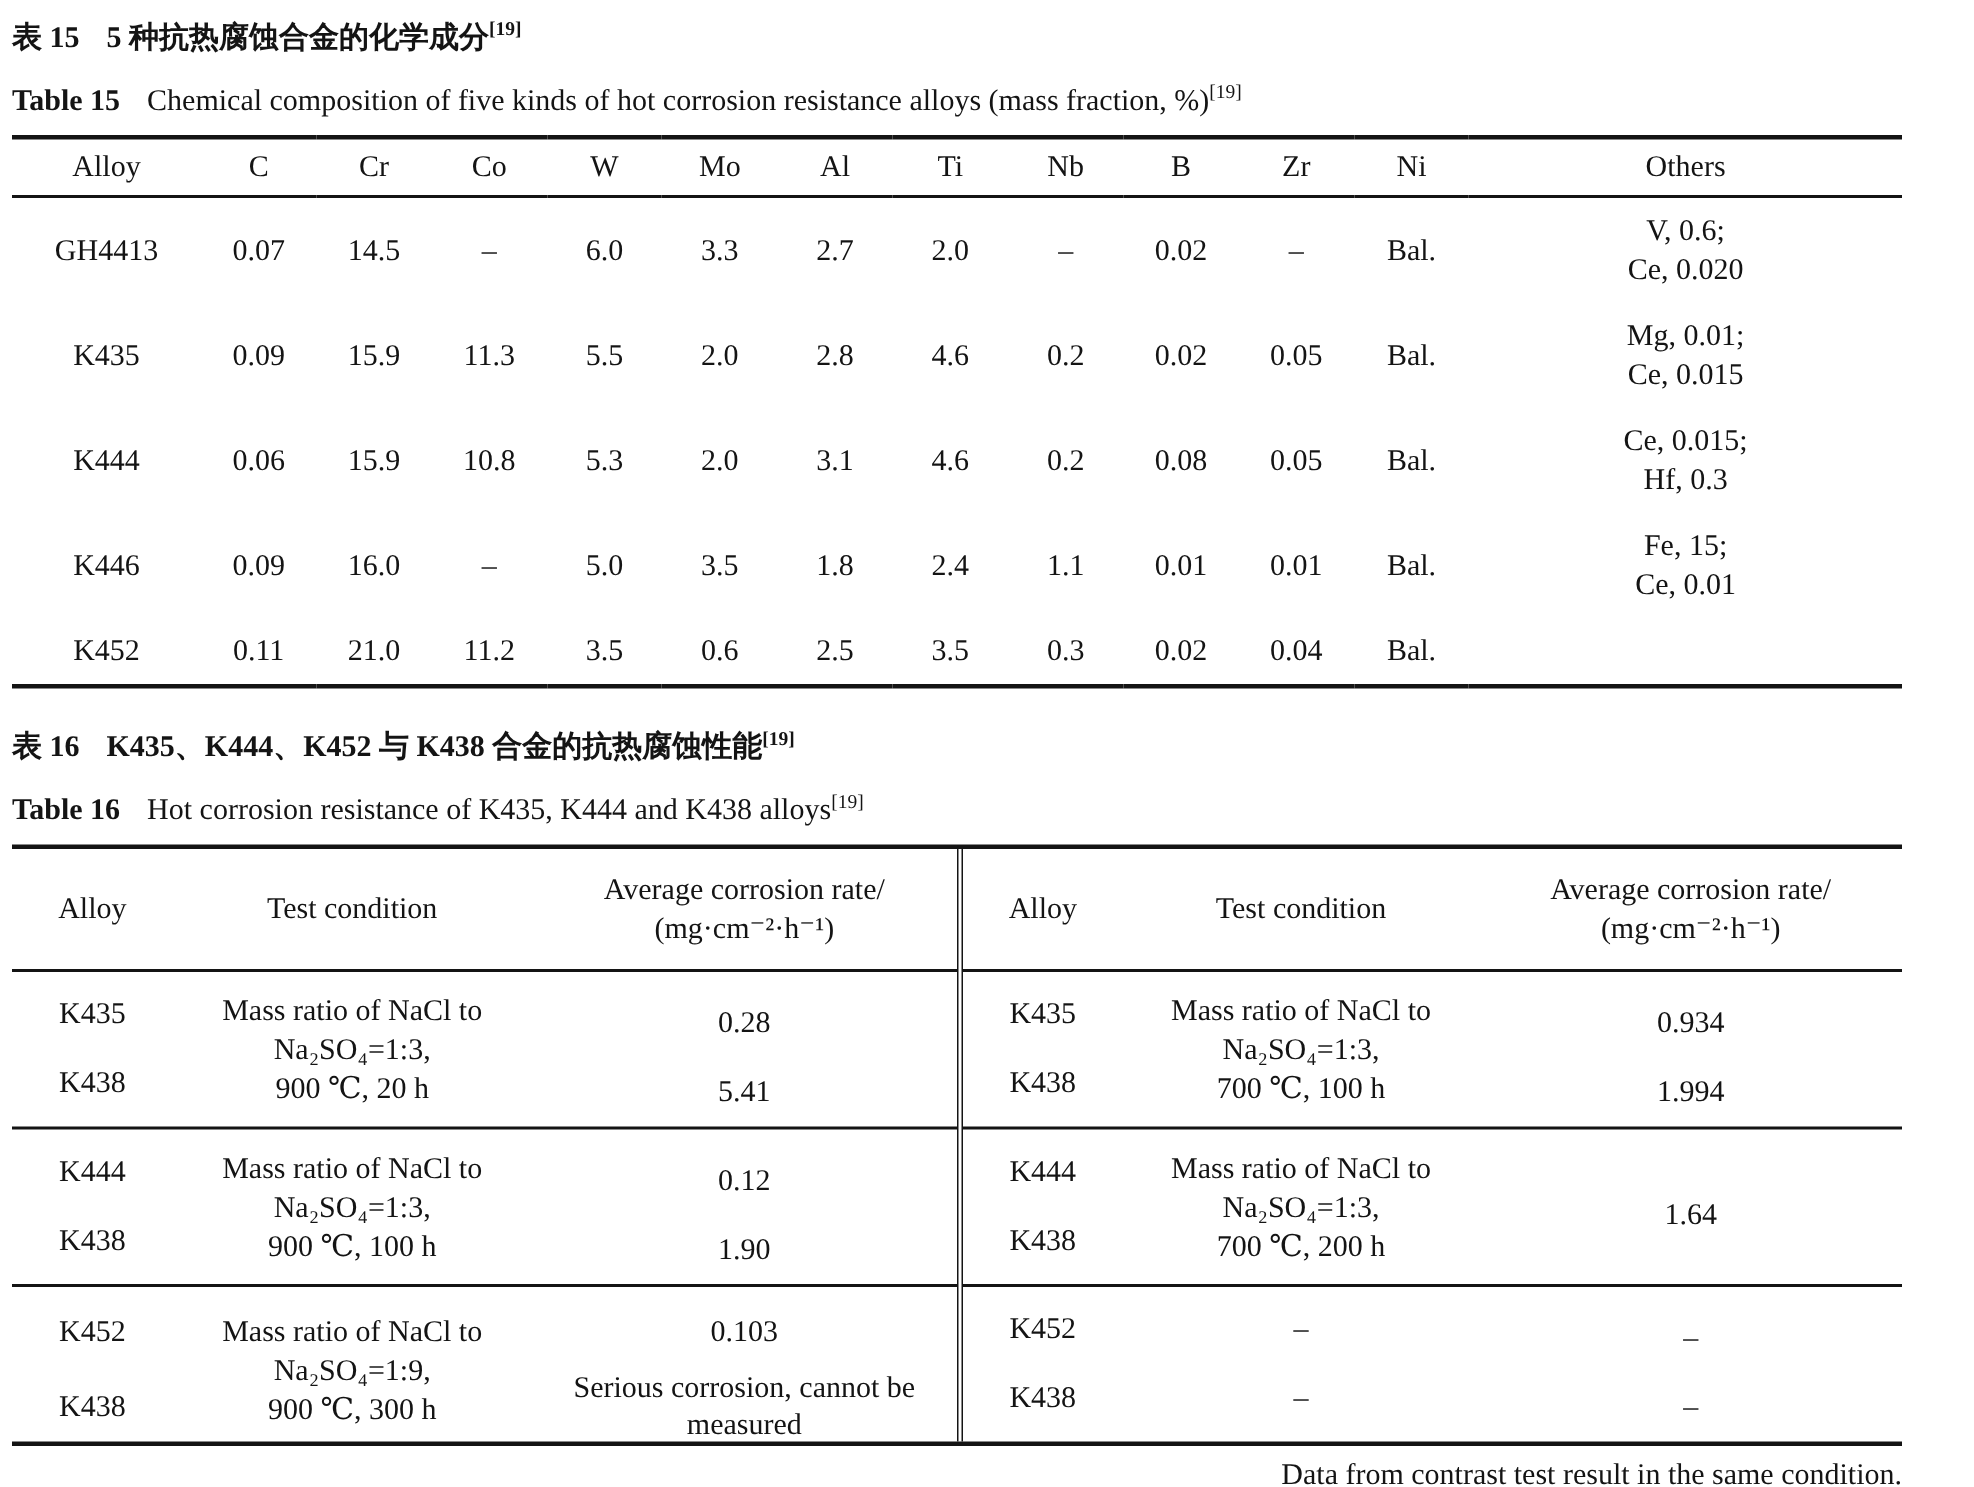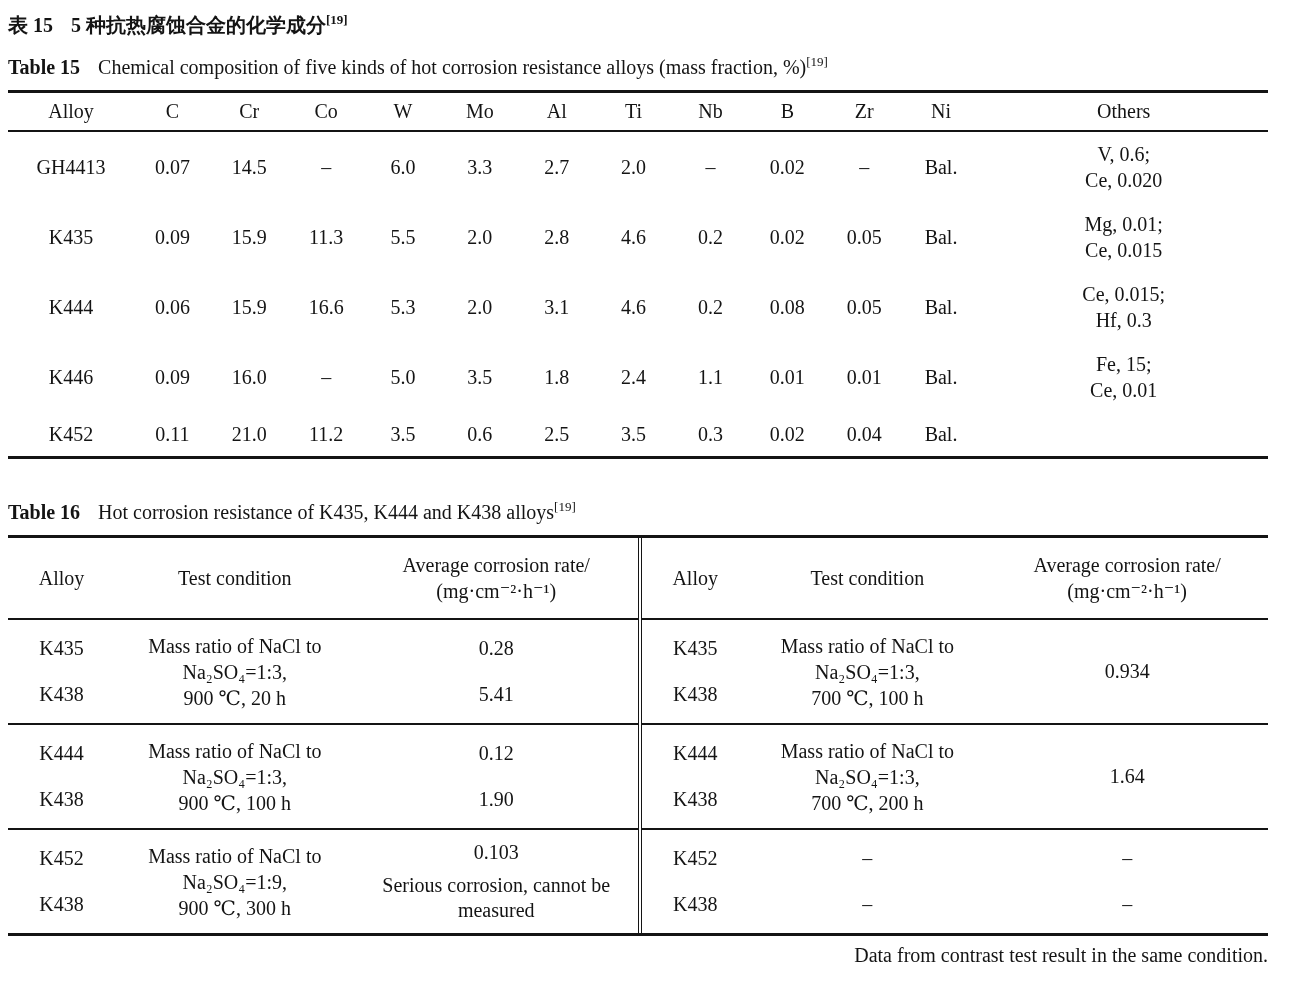--- a/index.html
+++ b/index.html
@@ -84,21 +84,21 @@
     padding: 6px 0;
   }
   .c-cond-merged {
     display: flex;
     align-items: center;
     justify-content: center;
     white-space: pre-line;
     line-height: 26px;
     text-align: center;
   }
-  .c-rate-cell { white-space: pre-line; line-height: 25px; }
+  .c-rate-cell { white-space: pre-line; line-height: 25px; margin-top: 12px; }
 
   
   .footnote {
     font-size: 20px;
     margin-top: 8px;
     text-align: right;
   }
   .gap { height: 24px; }
 </style>
 </head>
@@ -176,21 +176,21 @@
           <td>0.02</td>
           <td>0.05</td>
           <td>Bal.</td>
           <td class="others-cell">Mg, 0.01;
 Ce, 0.015</td>
         </tr>
         <tr>
           <td>K444</td>
           <td>0.06</td>
           <td>15.9</td>
-          <td>16.6</td>
+          <td>10.8</td>
           <td>5.3</td>
           <td>2.0</td>
           <td>3.1</td>
           <td>4.6</td>
           <td>0.2</td>
           <td>0.08</td>
           <td>0.05</td>
           <td>Bal.</td>
           <td class="others-cell">Ce, 0.015;
 Hf, 0.3</td>
@@ -224,20 +224,23 @@
           <td>0.02</td>
           <td>0.04</td>
           <td>Bal.</td>
           <td class="others-cell"></td>
         </tr>
       </tbody>
   </table>
 
   <div class="gap"></div>
 
+  <div class="cap cap-cn">
+    <span class="tlabel">表 16</span><span class="ttext">K435、K444、K452 与 K438 合金的抗热腐蚀性能</span><sup>[19]</sup>
+  </div>
   <div class="cap cap-en">
     <span class="tlabel">Table 16</span><span class="ttext">Hot corrosion resistance of K435, K444 and K438 alloys</span><sup>[19]</sup>
   </div>
 
   <div class="t16">
     <div class="t16-half left">
       <div class="t16-head">
         <div class="c-alloy">Alloy</div>
         <div class="c-cond">Test condition</div>
         <div class="c-rate">Average corrosion rate/
@@ -297,20 +300,21 @@
           <div class="t16-group">
             <div class="colstack">
               <div>K435</div>
               <div>K438</div>
             </div>
             <div class="c-cond-merged">Mass ratio of NaCl to
 Na₂SO₄=1:3,
 700 ℃, 100 h</div>
             <div class="colstack">
               <div class="c-rate-cell">0.934</div>
+              <div class="c-rate-cell">1.994</div>
             </div>
           </div>
           <div class="t16-group">
             <div class="colstack">
               <div>K444</div>
               <div>K438</div>
             </div>
             <div class="c-cond-merged">Mass ratio of NaCl to
 Na₂SO₄=1:3,
 700 ℃, 200 h</div>

